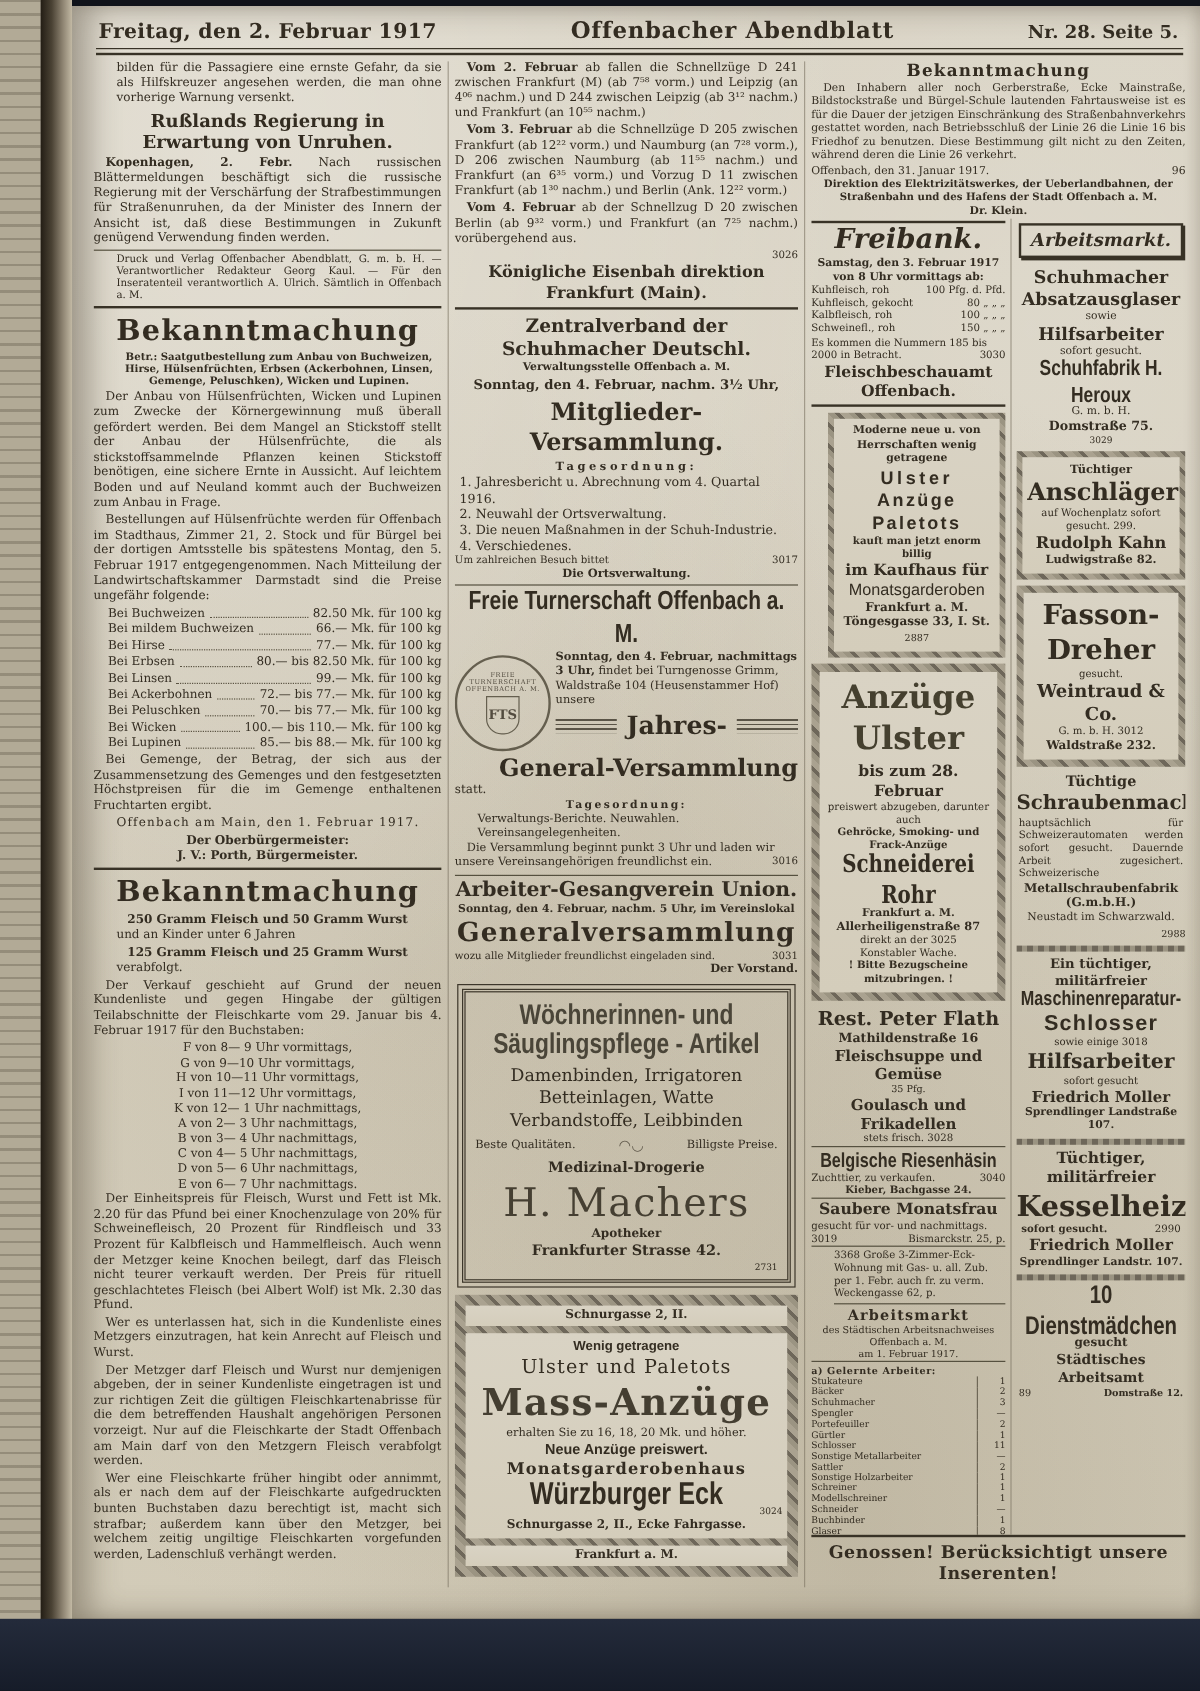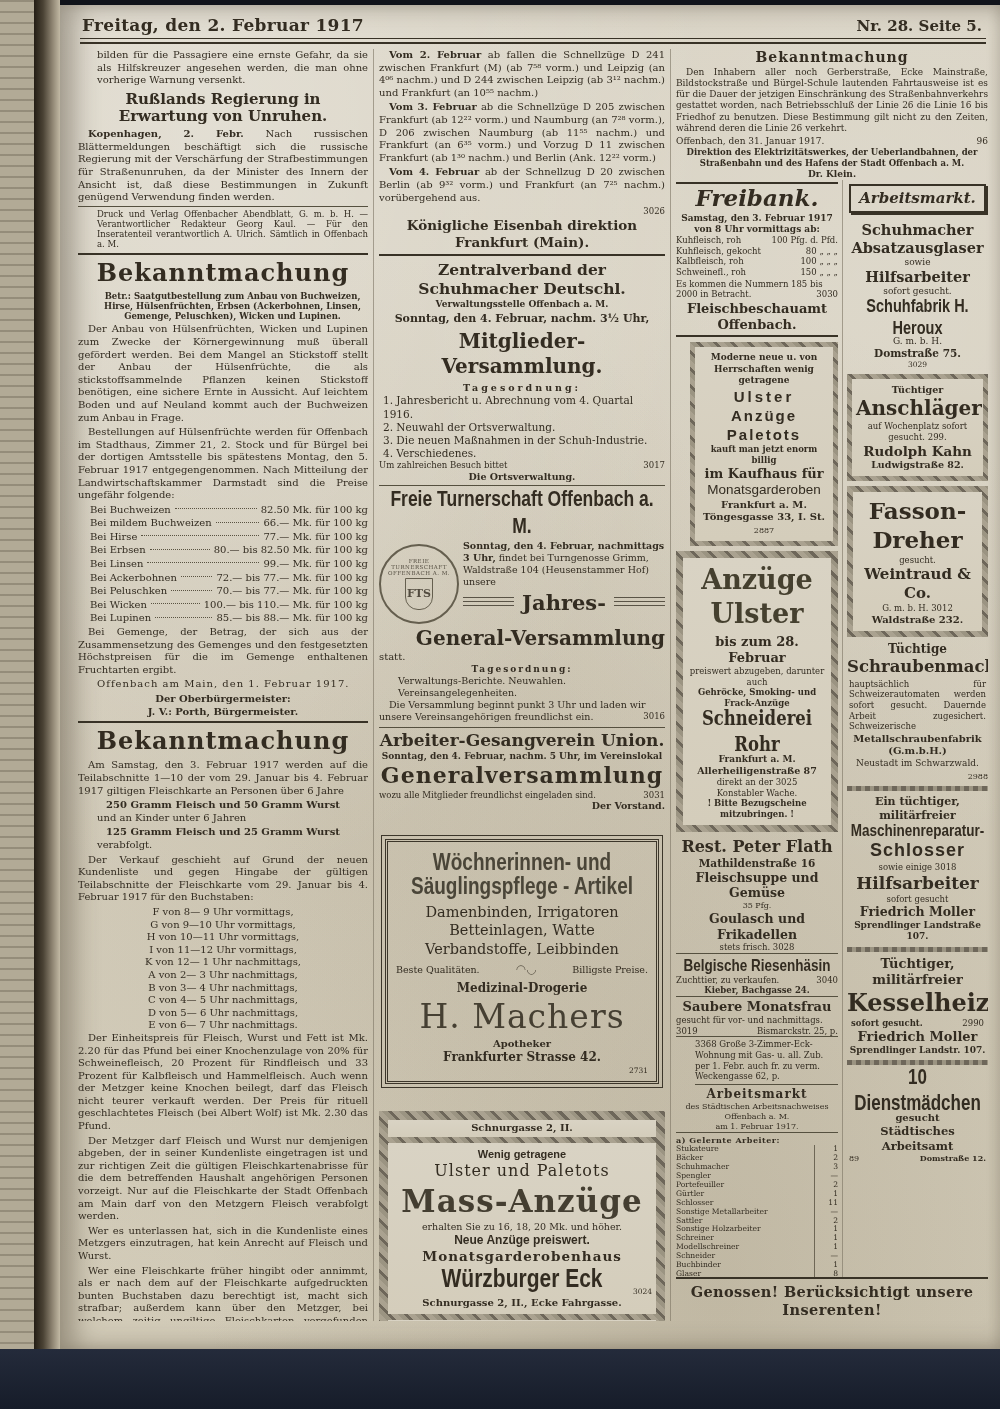--- a/index.html
+++ b/index.html
@@ -38,27 +38,27 @@
   p{margin:0 0 2px;text-indent:10px;}
   .noind{text-indent:0;margin-left:19px;}
   .c{text-align:center;text-indent:0;}
   .bek-title{font-size:24px;font-weight:bold;text-align:center;letter-spacing:1px;margin:1px 0 3px;}
   .hr-heavy{border-top:2px solid #383226;margin:3px 0;}
   .hr-thin{border-top:1px solid #55503f;margin:2px 0;}
   .small{font-size:8.5px;line-height:1.2;}
   .bold{font-weight:bold;}
   .headline{font-size:15px;font-weight:bold;text-align:center;line-height:1.15;margin:4px 8px 3px;}
   .sig-line{display:flex;justify-content:space-between;align-items:baseline;}
-  .prow{display:flex;align-items:center;padding-left:12px;margin-bottom:1px;}
+  .prow{display:flex;align-items:flex-end;padding-left:12px;margin-bottom:1px;}
   .ldots{flex:1;border-bottom:1px dotted #5a5342;margin:0 4px 3px;}
   .pv{white-space:nowrap;}
   .trow{text-align:center;}
   
   .ad{margin:4px 0;}
-  .frame2{border:1px solid #3c362a;padding:3px;margin:23px 2px;}
+  .frame2{border:1px solid #3c362a;padding:3px;margin:6px 2px;}
   .frame2 .in2{border:3px double #3c362a;padding:8px 8px 6px;text-align:center;}
   .mottle{padding:9px;background:repeating-linear-gradient(45deg,#9b9482 0 4px,#6e675a 4px 7px,#aaa290 7px 12px);margin:5px 0;}
   .mottle .inm{background:linear-gradient(#d9d3c4,#d4cdbb);padding:5px 4px;text-align:center;}
   .sans{font-family:"Liberation Sans","DejaVu Sans",sans-serif;}
   .tall{transform:scaleY(1.25);transform-origin:center;}
   .emblem{float:left;width:76px;height:76px;border:2px solid #4a4434;border-radius:50%;margin:4px 4px 2px 0;
     display:flex;flex-direction:column;align-items:center;justify-content:center;text-align:center;opacity:.8;}
   .emblem .ring{font-size:5.5px;line-height:1.1;letter-spacing:.5px;}
   .emblem .shield{width:26px;height:30px;border:1.5px solid #4a4434;border-radius:0 0 13px 13px;
     display:flex;align-items:center;justify-content:center;font-size:11px;font-weight:bold;margin-top:2px;}
@@ -75,20 +75,21 @@
 <body>
 
 <div class="prev-page"></div>
 <div class="gutter"></div>
 <div class="desk"></div>
 
 <div class="page">
 
   <div class="masthead">
     <span class="m-date">Freitag, den 2. Februar 1917</span>
+    <span class="m-title">Offenbacher Abendblatt</span>
     <span class="m-issue">Nr. 28.  Seite 5.</span>
   </div>
   <div class="rule2"></div>
 
   <div class="cols">
 
     <div class="c1">
       <p class="noind">bilden für die Passagiere eine ernste Gefahr, da sie als Hilfskreuzer angesehen werden, die man ohne vorherige Warnung versenkt.</p>
 
       <div class="headline">Rußlands Regierung in Erwartung von Unruhen.</div>
@@ -161,21 +162,20 @@
           </div>
         <p>Bei Gemenge, der Betrag, der sich aus der Zusammensetzung des Gemenges und den festgesetzten Höchstpreisen für die im Gemenge enthaltenen Fruchtarten ergibt.</p>
         <p class="noind" style="letter-spacing:1px;">Offenbach am Main, den 1. Februar 1917.</p>
         <div class="c bold">Der Oberbürgermeister:</div>
         <div class="c bold">J. V.: Porth, Bürgermeister.</div>
       </div>
       <div class="hr-heavy"></div>
 
       <div>
         <div class="bek-title">Bekanntmachung</div>
-        <p>Am Samstag, den 3. Februar 1917 werden auf die Teilabschnitte 1—10 der vom 29. Januar bis 4. Februar 1917 giltigen Fleischkarte an Personen über 6 Jahre</p>
         <div class="c bold">250 Gramm Fleisch und 50 Gramm Wurst</div>
         <p class="noind">und an Kinder unter 6 Jahren</p>
         <div class="c bold">125 Gramm Fleisch und 25 Gramm Wurst</div>
         <p class="noind">verabfolgt.</p>
         <p>Der Verkauf geschieht auf Grund der neuen Kundenliste und gegen Hingabe der gültigen Teilabschnitte der Fleischkarte vom 29. Januar bis 4. Februar 1917 für den Buchstaben:</p>
         <div>
 
             <div class="trow">F von 8— 9 Uhr vormittags,</div>
 
             <div class="trow">G von 9—10 Uhr vormittags,</div>
@@ -190,22 +190,22 @@
 
             <div class="trow">B von 3— 4 Uhr nachmittags,</div>
 
             <div class="trow">C von 4— 5 Uhr nachmittags,</div>
 
             <div class="trow">D von 5— 6 Uhr nachmittags,</div>
 
             <div class="trow">E von 6— 7 Uhr nachmittags.</div>
           </div>
         <p>Der Einheitspreis für Fleisch, Wurst und Fett ist Mk. 2.20 für das Pfund bei einer Knochenzulage von 20% für Schweinefleisch, 20 Prozent für Rindfleisch und 33 Prozent für Kalbfleisch und Hammelfleisch. Auch wenn der Metzger keine Knochen beilegt, darf das Fleisch nicht teurer verkauft werden. Der Preis für rituell geschlachtetes Fleisch (bei Albert Wolf) ist Mk. 2.30 das Pfund.</p>
+        <p>Wer es unterlassen hat, sich in die Kundenliste eines Metzgers einzutragen, hat kein Anrecht auf Fleisch und Wurst.</p>
         <p>Der Metzger darf Fleisch und Wurst nur demjenigen abgeben, der in seiner Kundenliste eingetragen ist und zur richtigen Zeit die gültigen Fleischkartenabrisse für die dem betreffenden Haushalt angehörigen Personen vorzeigt. Nur auf die Fleischkarte der Stadt Offenbach am Main darf von den Metzgern Fleisch verabfolgt werden.</p>
-        <p>Wer es unterlassen hat, sich in die Kundenliste eines Metzgers einzutragen, hat kein Anrecht auf Fleisch und Wurst.</p>
         <p>Wer eine Fleischkarte früher hingibt oder annimmt, als er nach dem auf der Fleischkarte aufgedruckten bunten Buchstaben dazu berechtigt ist, macht sich strafbar; außerdem kann über den Metzger, bei welchem zeitig ungiltige Fleischkarten vorgefunden werden, Ladenschluß verhängt werden.</p>
 
       </div>
 
     </div>
 
     <div class="vr"></div>
 
     <div class="c2">
       <div style="text-align:justify;">

